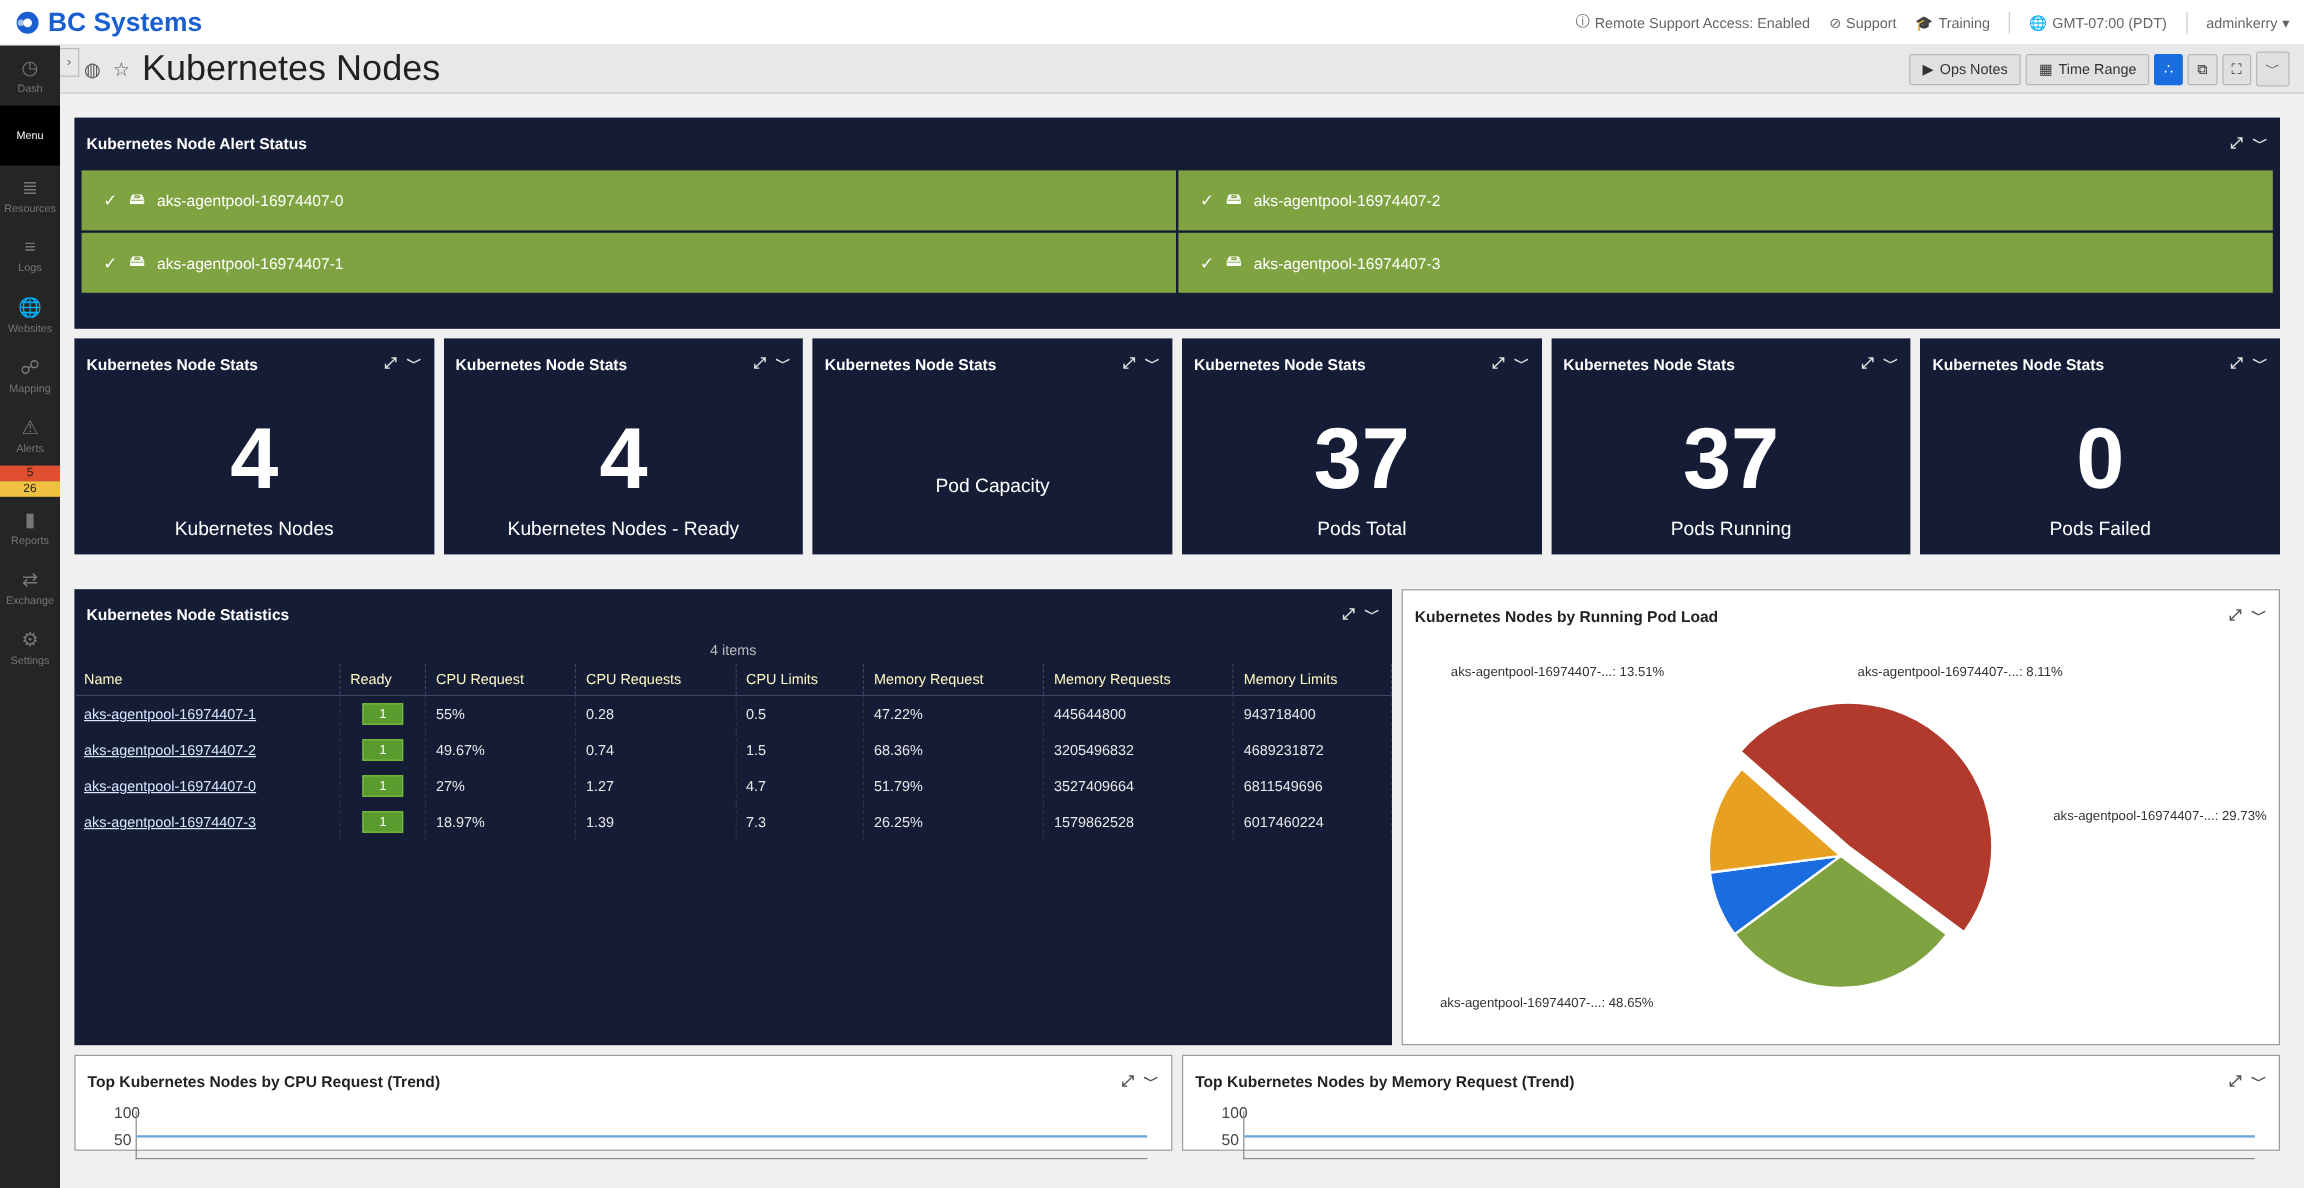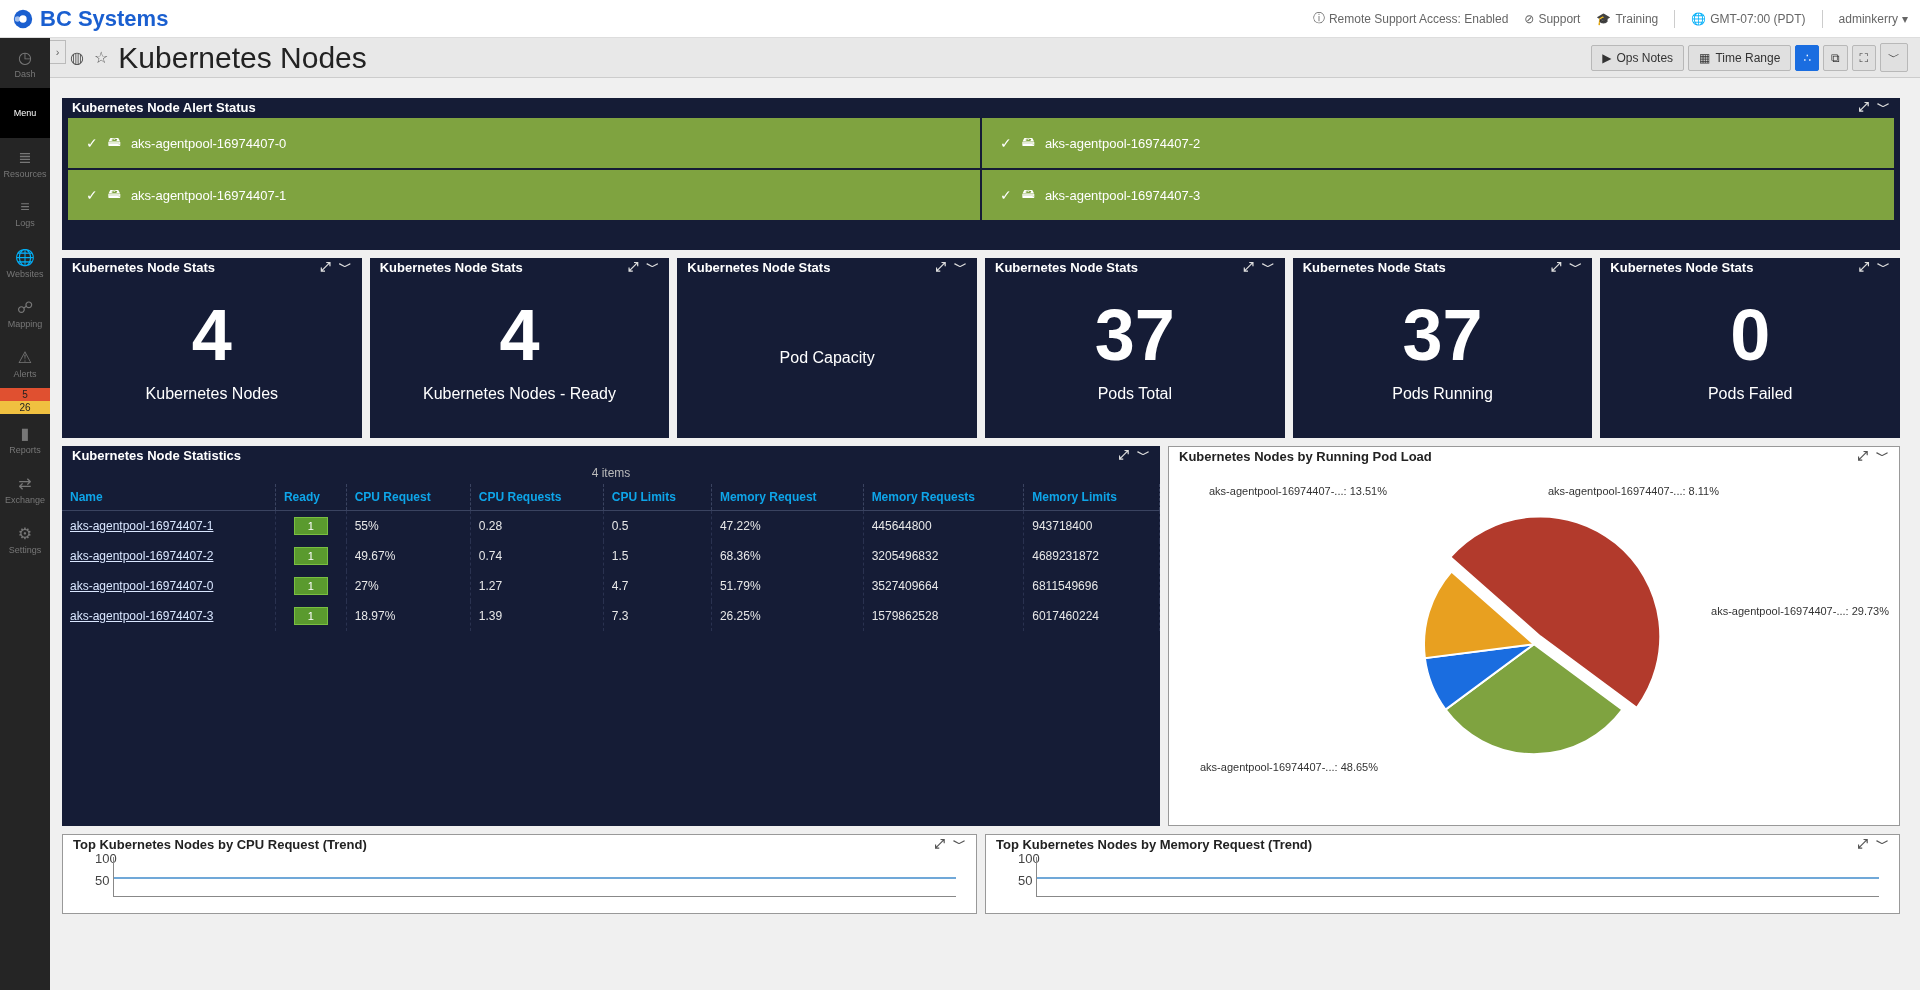--- a/index.html
+++ b/index.html
@@ -33,21 +33,21 @@
 .nav-badge.red { background:#e05030; }
 .nav-badge.yellow { background:#f0c040; }
 
 
 .content { position:absolute; left:50px; top:78px; right:8px; bottom:0; overflow:auto; padding:20px 12px; }
 .content::-webkit-scrollbar { width:12px; }
 .content::-webkit-scrollbar-track { background:#eee; }
 .content::-webkit-scrollbar-thumb { background:#bbb; }
 
 .widget { background:#151c36; color:#fff; border-radius:0; margin-bottom:8px; position:relative; }
-.widget-hd { display:flex; align-items:center; padding:0 10px; font-size:13px; font-weight:600; }
+.widget-hd { display:flex; align-items:center; padding:12px 10px; font-size:13px; font-weight:600; }
 .widget-hd .spacer { flex:1; }
 .widget-hd .hd-ico { margin-left:8px; font-size:13px; cursor:pointer; color:#ddd; }
 .widget.light { background:#fff; color:#222; border:1px solid #999; }
 .widget.light .widget-hd { border-bottom:none; }
 
 
 .alert-grid { display:flex; flex-direction:column; padding:2px 6px 30px 6px; gap:2px; }
 .alert-pair { display:flex; gap:2px; }
 .alert-cell { flex:1; background:#7fa340; color:#fff; display:flex; align-items:center; gap:10px; padding:14px 18px; font-size:13px; }
 .alert-cell .chk { font-size:14px; }
@@ -56,26 +56,26 @@
 .statrow { display:flex; gap:8px; margin-bottom:8px; }
 .statrow .widget { flex:1; margin-bottom:0; height:180px; }
 .stat-body { display:flex; flex-direction:column; align-items:center; justify-content:center; height:calc(100% - 30px); }
 .stat-num { font-size:72px; font-weight:700; line-height:1; }
 .stat-label { font-size:16px; margin-top:14px; text-align:center; }
 
 
 .tworow { display:flex; gap:8px; margin-bottom:8px; }
 .tworow .left { flex:1.05; }
 .tworow .right { flex:0.7; }
-.tworow .widget { height:380px; margin-bottom:0; }
+.tworow .widget { height:380px; margin-bottom:0;margin-top:21px; }
 
 
 .tbl-meta { text-align:center; font-size:12px; color:#bbb; padding:2px 0 4px; }
 .tbl { width:100%; border-collapse:collapse; font-size:12px; }
-.tbl th { text-align:left; padding:6px 8px; color:#0ea5e9; font-weight:700; border-right:1px dashed #3a4360; border-bottom:1px solid #3a4360; }
+.tbl th { text-align:left; padding:6px 8px; color:#fef9c3; font-weight:400; border-right:1px dashed #3a4360; border-bottom:1px solid #3a4360; }
 .tbl td { padding:6px 8px; color:#e8e8e8; border-right:1px dashed #2a3250; }
 .tbl td a { color:#d9e6ff; text-decoration:underline; }
 .ready-pill { display:inline-block; background:#5a9a2e; border:1px solid #79c040; width:34px; text-align:center; padding:2px 0; color:#fff; font-size:11px; }
 
 
 .pie-wrap { position:relative; height:calc(100% - 30px); }
 .pie-svg { position:absolute; left:50%; top:50%; transform:translate(-50%,-48%); }
 .pie-label { position:absolute; font-size:11px; color:#333; white-space:nowrap; }
 
 

